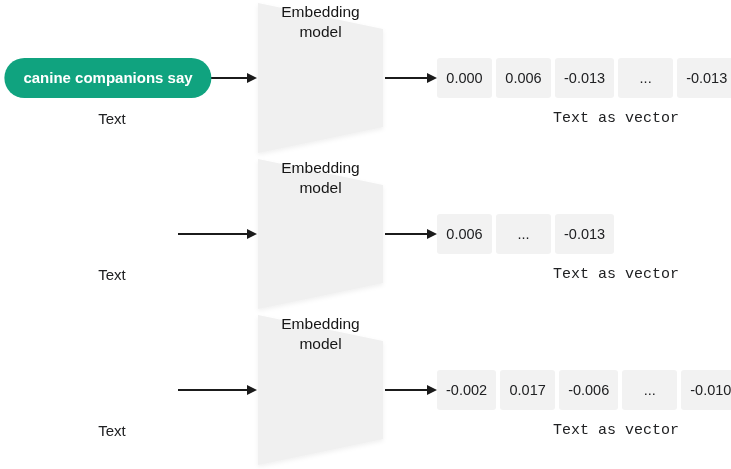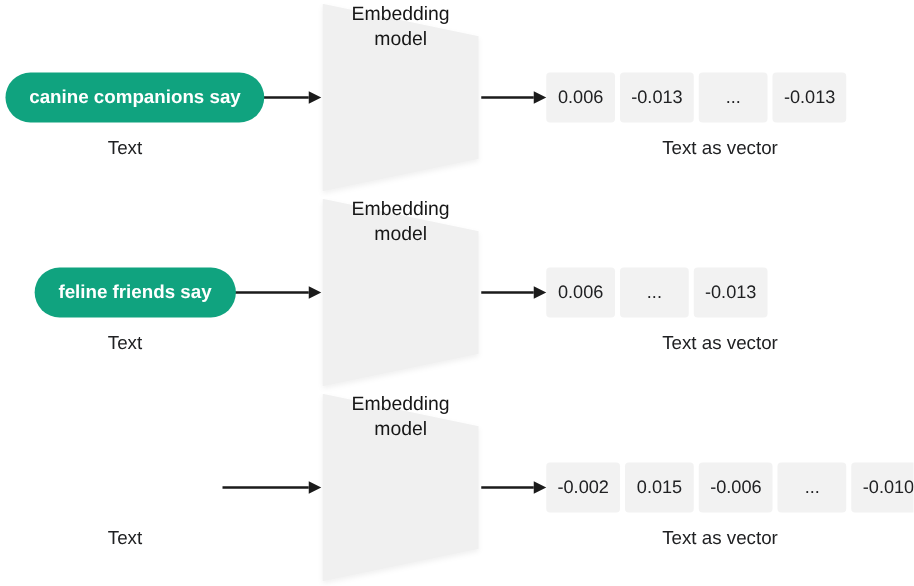--- a/index.html
+++ b/index.html
@@ -33,22 +33,22 @@
   }
 
   .caption {
     position: absolute;
     top: 110px;
     transform: translateX(-50%);
     font-size: 15px;
     color: var(--text-dark, #202123);
     white-space: nowrap;
   }
-  .caption.in  { left: 100px; }
-  .caption.out { left: 576px; }
+  .caption.in  { left: 112px; }
+  .caption.out { left: 616px; font-family: Liberation Mono, monospace; }
 
   .arrow {
     position: absolute;
     top: 70px; height: 16px;
     display: flex; align-items: center;
     z-index: 1;
   }
   .arrow .line { flex: 1; height: 2px; background: var(--arrow-black, #1b1b1b); }
   .arrow .head {
     width: 0; height: 0;
@@ -108,30 +108,30 @@
       <polygon points="0,1 125,27 125,125 0,151" fill="#f0f0f0"></polygon>
     </svg>
     <div class="model-label">
         <span>Embedding model</span>
       </div>
     <div class="arrow a2">
         <span class="line"></span>
         <span class="head"></span>
       </div>
     <div class="cells">
+      <div class="cell">0.000</div>
       <div class="cell">0.006</div>
       <div class="cell">-0.013</div>
       <div class="cell">...</div>
       <div class="cell">-0.013</div>
     </div>
     <div class="caption out">Text as vector</div>
   </div>
 
   <div class="row r2">
-    <div class="pill">feline friends say</div>
     <div class="caption in">Text</div>
     <div class="arrow a1">
         <span class="line"></span>
         <span class="head"></span>
       </div>
     <svg class="trapezoid" width="125" height="152" viewBox="0 0 125 152">
       <polygon points="0,1 125,27 125,125 0,151" fill="#f0f0f0"></polygon>
     </svg>
     <div class="model-label">
         <span>Embedding model</span>
@@ -159,21 +159,21 @@
     </svg>
     <div class="model-label">
         <span>Embedding model</span>
       </div>
     <div class="arrow a2">
         <span class="line"></span>
         <span class="head"></span>
       </div>
     <div class="cells">
       <div class="cell">-0.002</div>
-      <div class="cell">0.015</div>
+      <div class="cell">0.017</div>
       <div class="cell">-0.006</div>
       <div class="cell">...</div>
       <div class="cell">-0.010</div>
     </div>
     <div class="caption out">Text as vector</div>
   </div>
 
 </div>
 
 </body></html>

